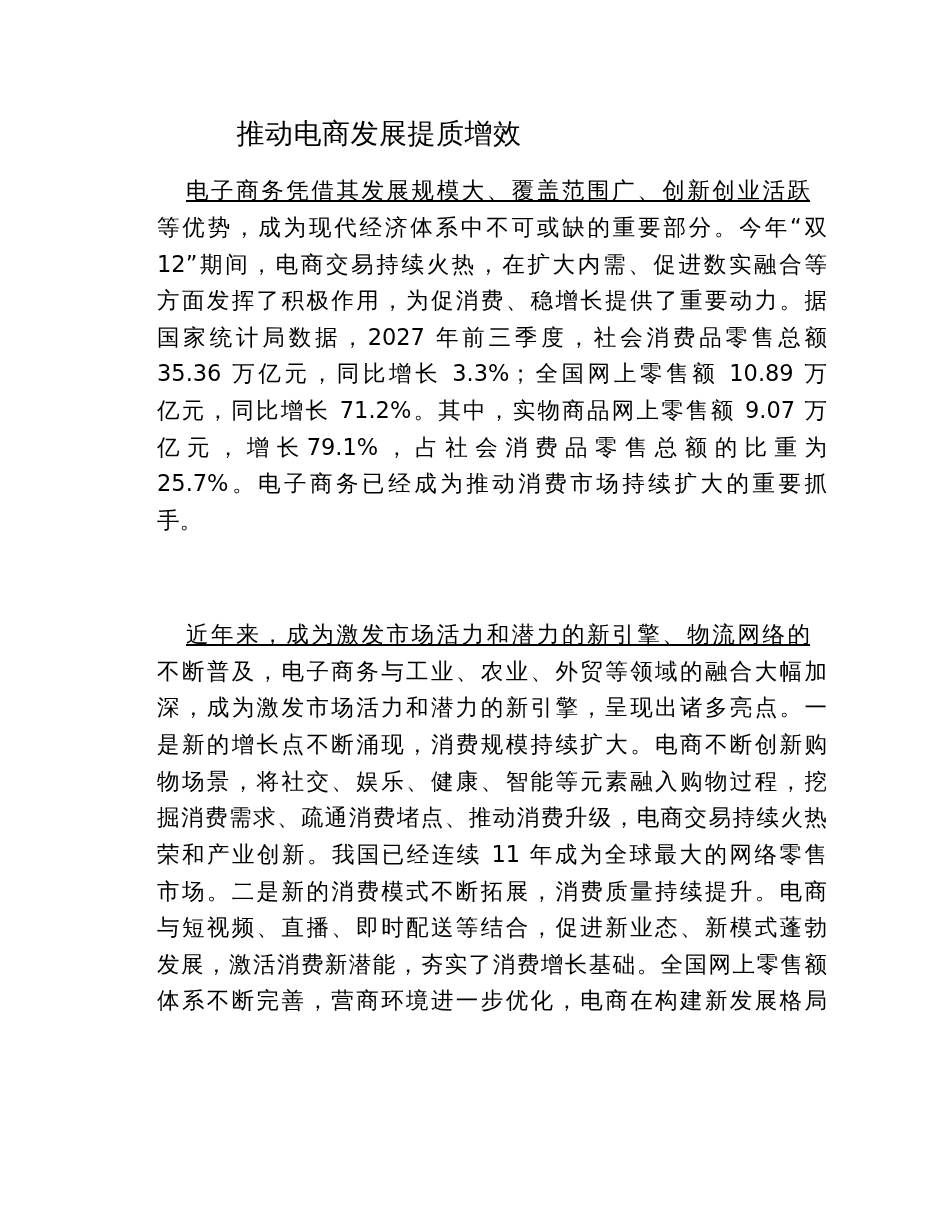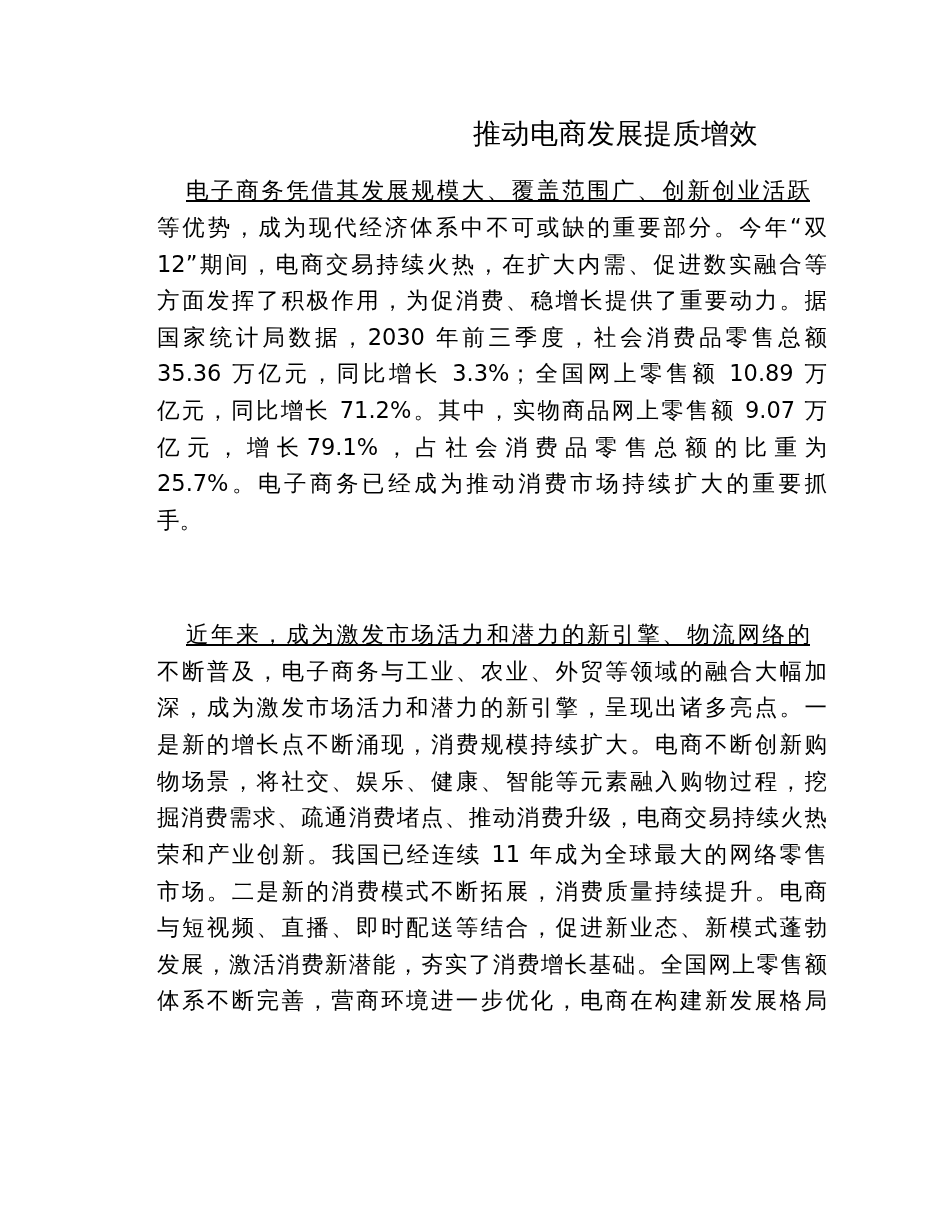--- a/index.html
+++ b/index.html
@@ -1,37 +1,37 @@
 <!DOCTYPE html>
 <html><head>
 <meta charset="utf-8">
 <style>
   html, body { margin: 0; padding: 0; background: #ffffff; }
   body { width: 950px; height: 1230px; position: relative; overflow: hidden;
          font-family: "DejaVu Sans", "Liberation Sans", sans-serif; color: #000; }
   .page { position: absolute; left: 0; top: 0; width: 950px; height: 1230px; background: #fff; }
-  .title { position: absolute; left: 0; width: 758px; top: 114px; text-align: right;
+  .title { position: absolute; left: 0; width: 758px; top: 114px; text-align: center;
            font-size: 28px; line-height: 40px; letter-spacing: 0.5px; }
   .line { position: absolute; left: 157px; width: 670px; font-size: 22.5px; line-height: 30px;
           white-space: nowrap; text-align: justify; text-align-last: justify; letter-spacing: 0px; }
   .line.indent { left: 186px; width: 624px; text-decoration: underline; }
   .line.last { text-align-last: left; }
 </style>
 </head>
 <body>
 
 <div class="page">
   <div class="title">推动电商发展提质增效</div>
 
   <div>
     <div class="line indent" style="top:175px">电子商务凭借其发展规模大、覆盖范围广、创新创业活跃</div>
     <div class="line" style="top:212px">等优势，成为现代经济体系中不可或缺的重要部分。今年“双</div>
     <div class="line" style="top:249px">12”期间，电商交易持续火热，在扩大内需、促进数实融合等</div>
     <div class="line" style="top:285px">方面发挥了积极作用，为促消费、稳增长提供了重要动力。据</div>
-    <div class="line" style="top:322px">国家统计局数据，2030 年前三季度，社会消费品零售总额</div>
+    <div class="line" style="top:322px">国家统计局数据，2027 年前三季度，社会消费品零售总额</div>
     <div class="line" style="top:358px">35.36 万亿元，同比增长 3.3%；全国网上零售额 10.89 万</div>
     <div class="line" style="top:395px">亿元，同比增长 71.2%。其中，实物商品网上零售额 9.07 万</div>
     <div class="line" style="top:432px">亿 元 ， 增 长 79.1% ， 占 社 会 消 费 品 零 售 总 额 的 比 重 为</div>
     <div class="line" style="top:468px">25.7%。电子商务已经成为推动消费市场持续扩大的重要抓</div>
     <div class="line last" style="top:505px">手。</div>
   </div>
 
   <div>
     <div class="line indent" style="top:619px">近年来，成为激发市场活力和潜力的新引擎、物流网络的</div>
     <div class="line" style="top:656px">不断普及，电子商务与工业、农业、外贸等领域的融合大幅加</div>

